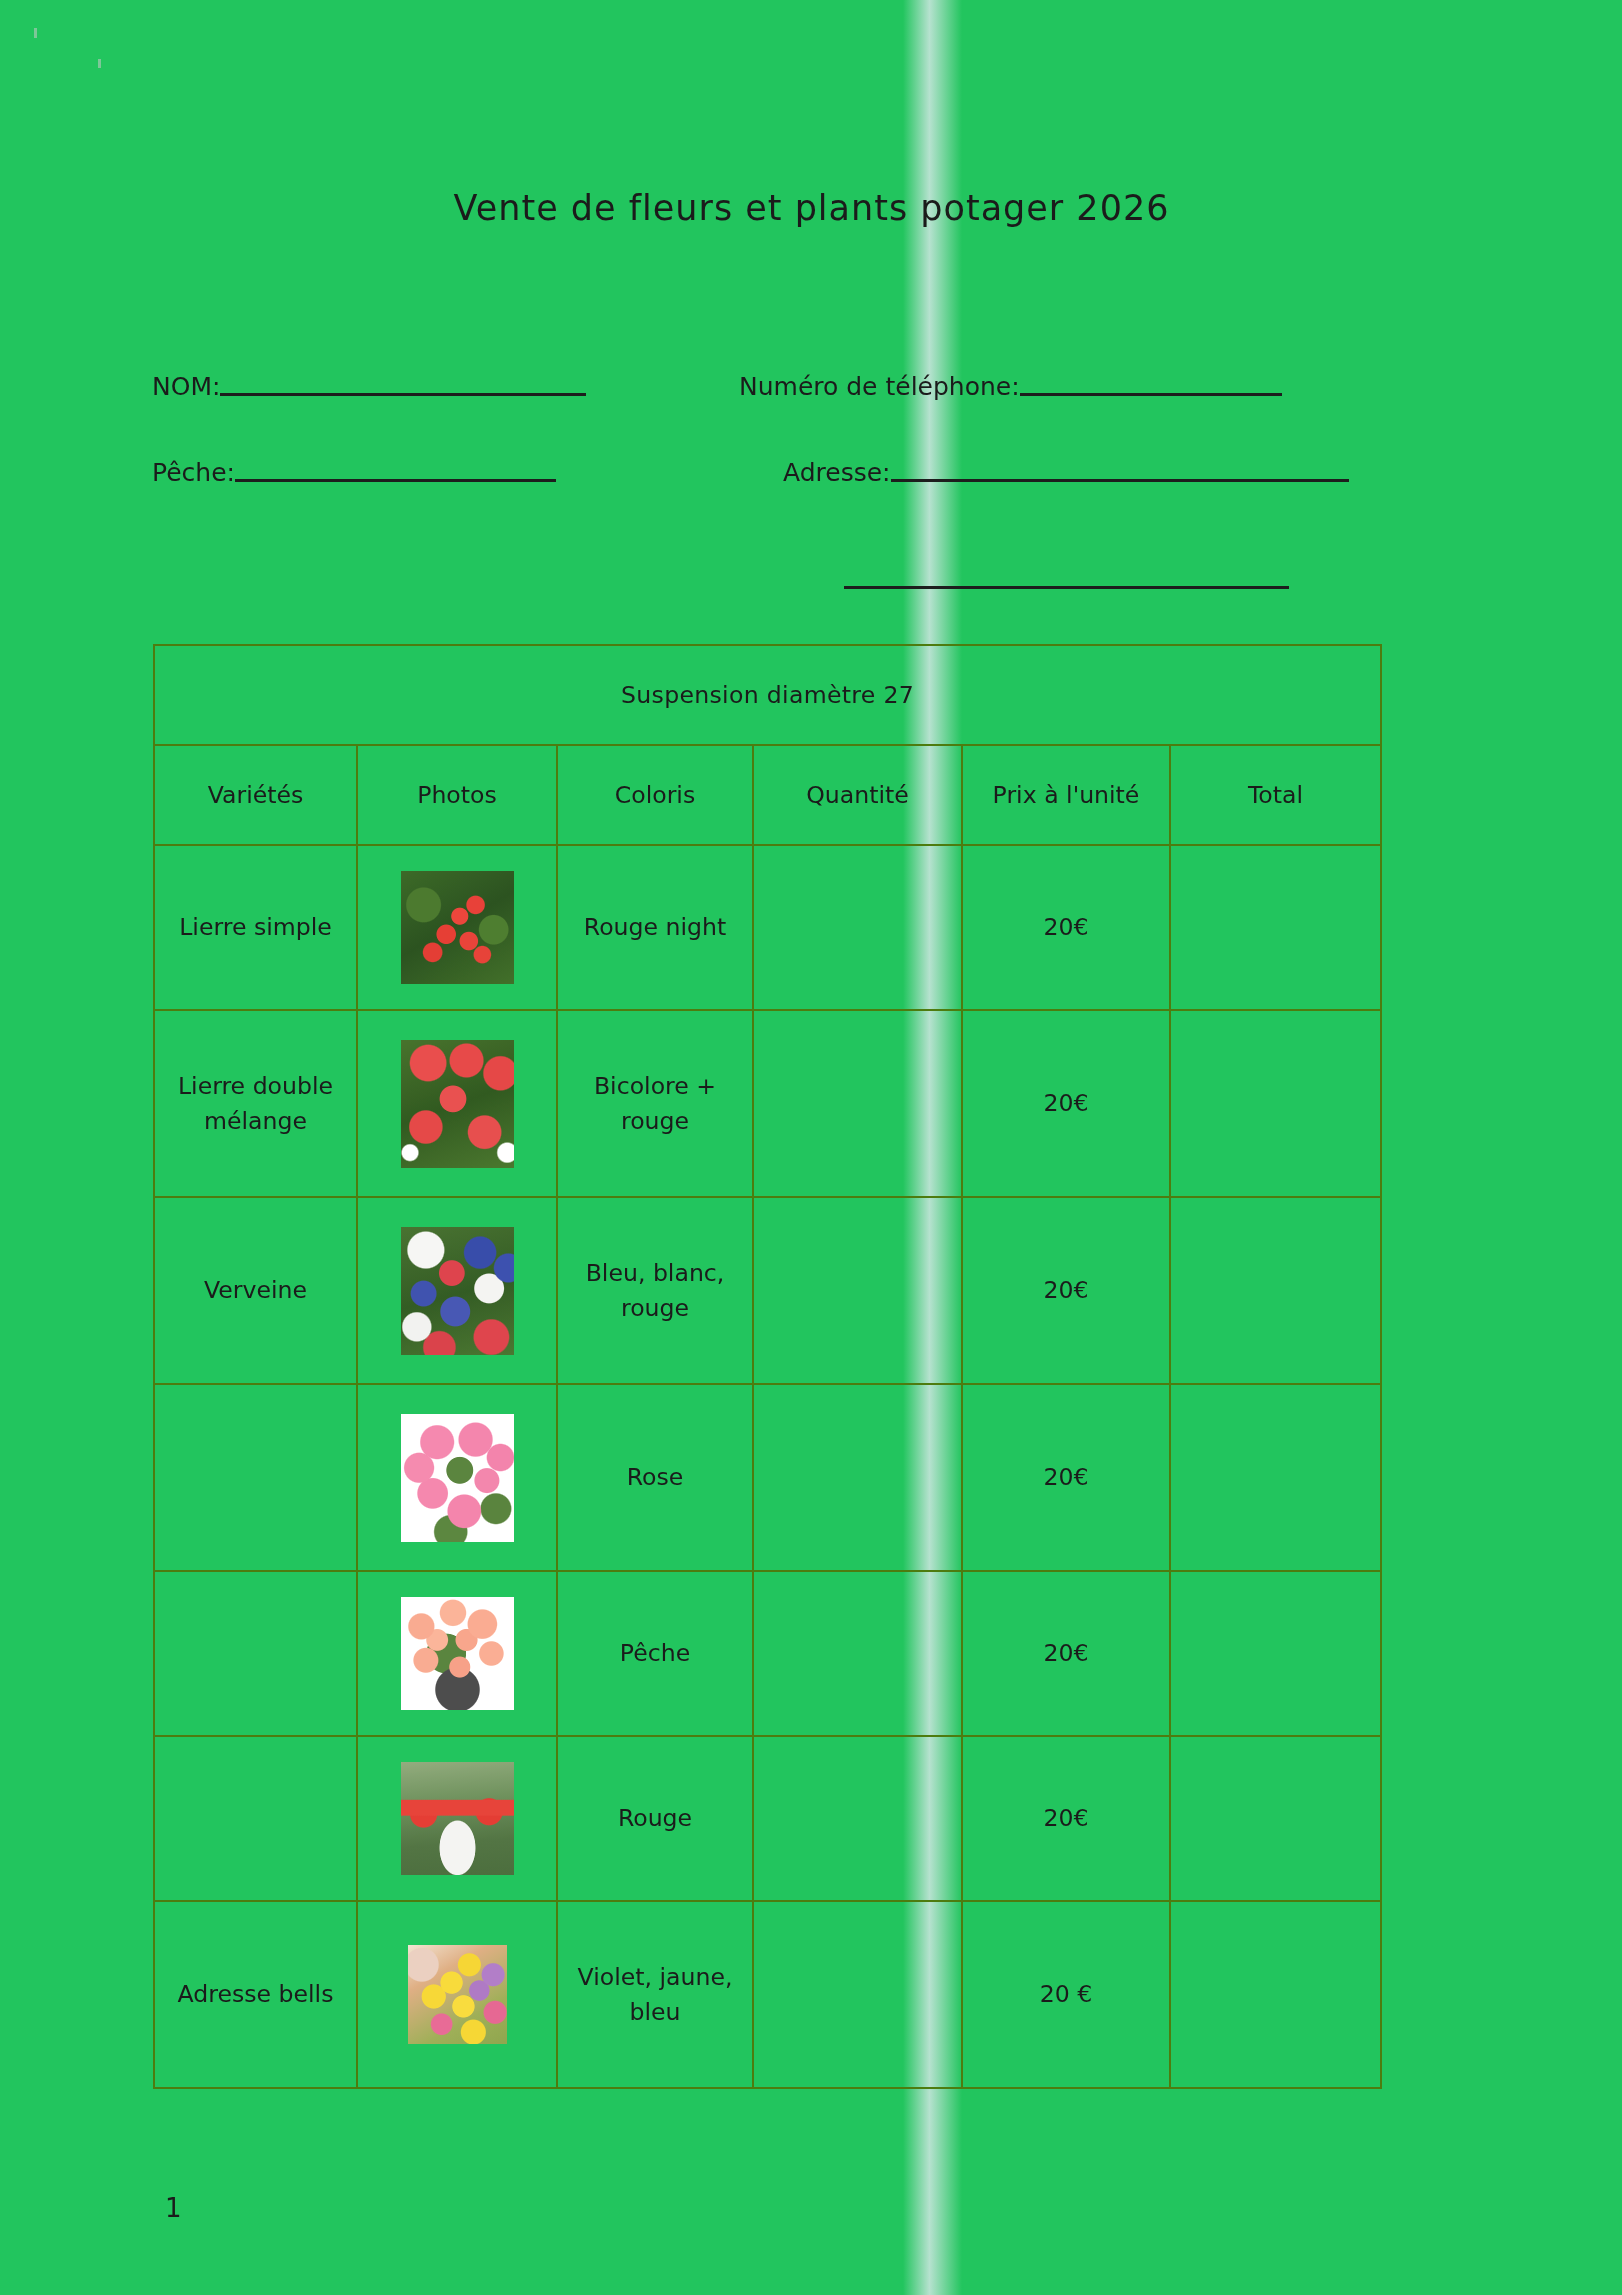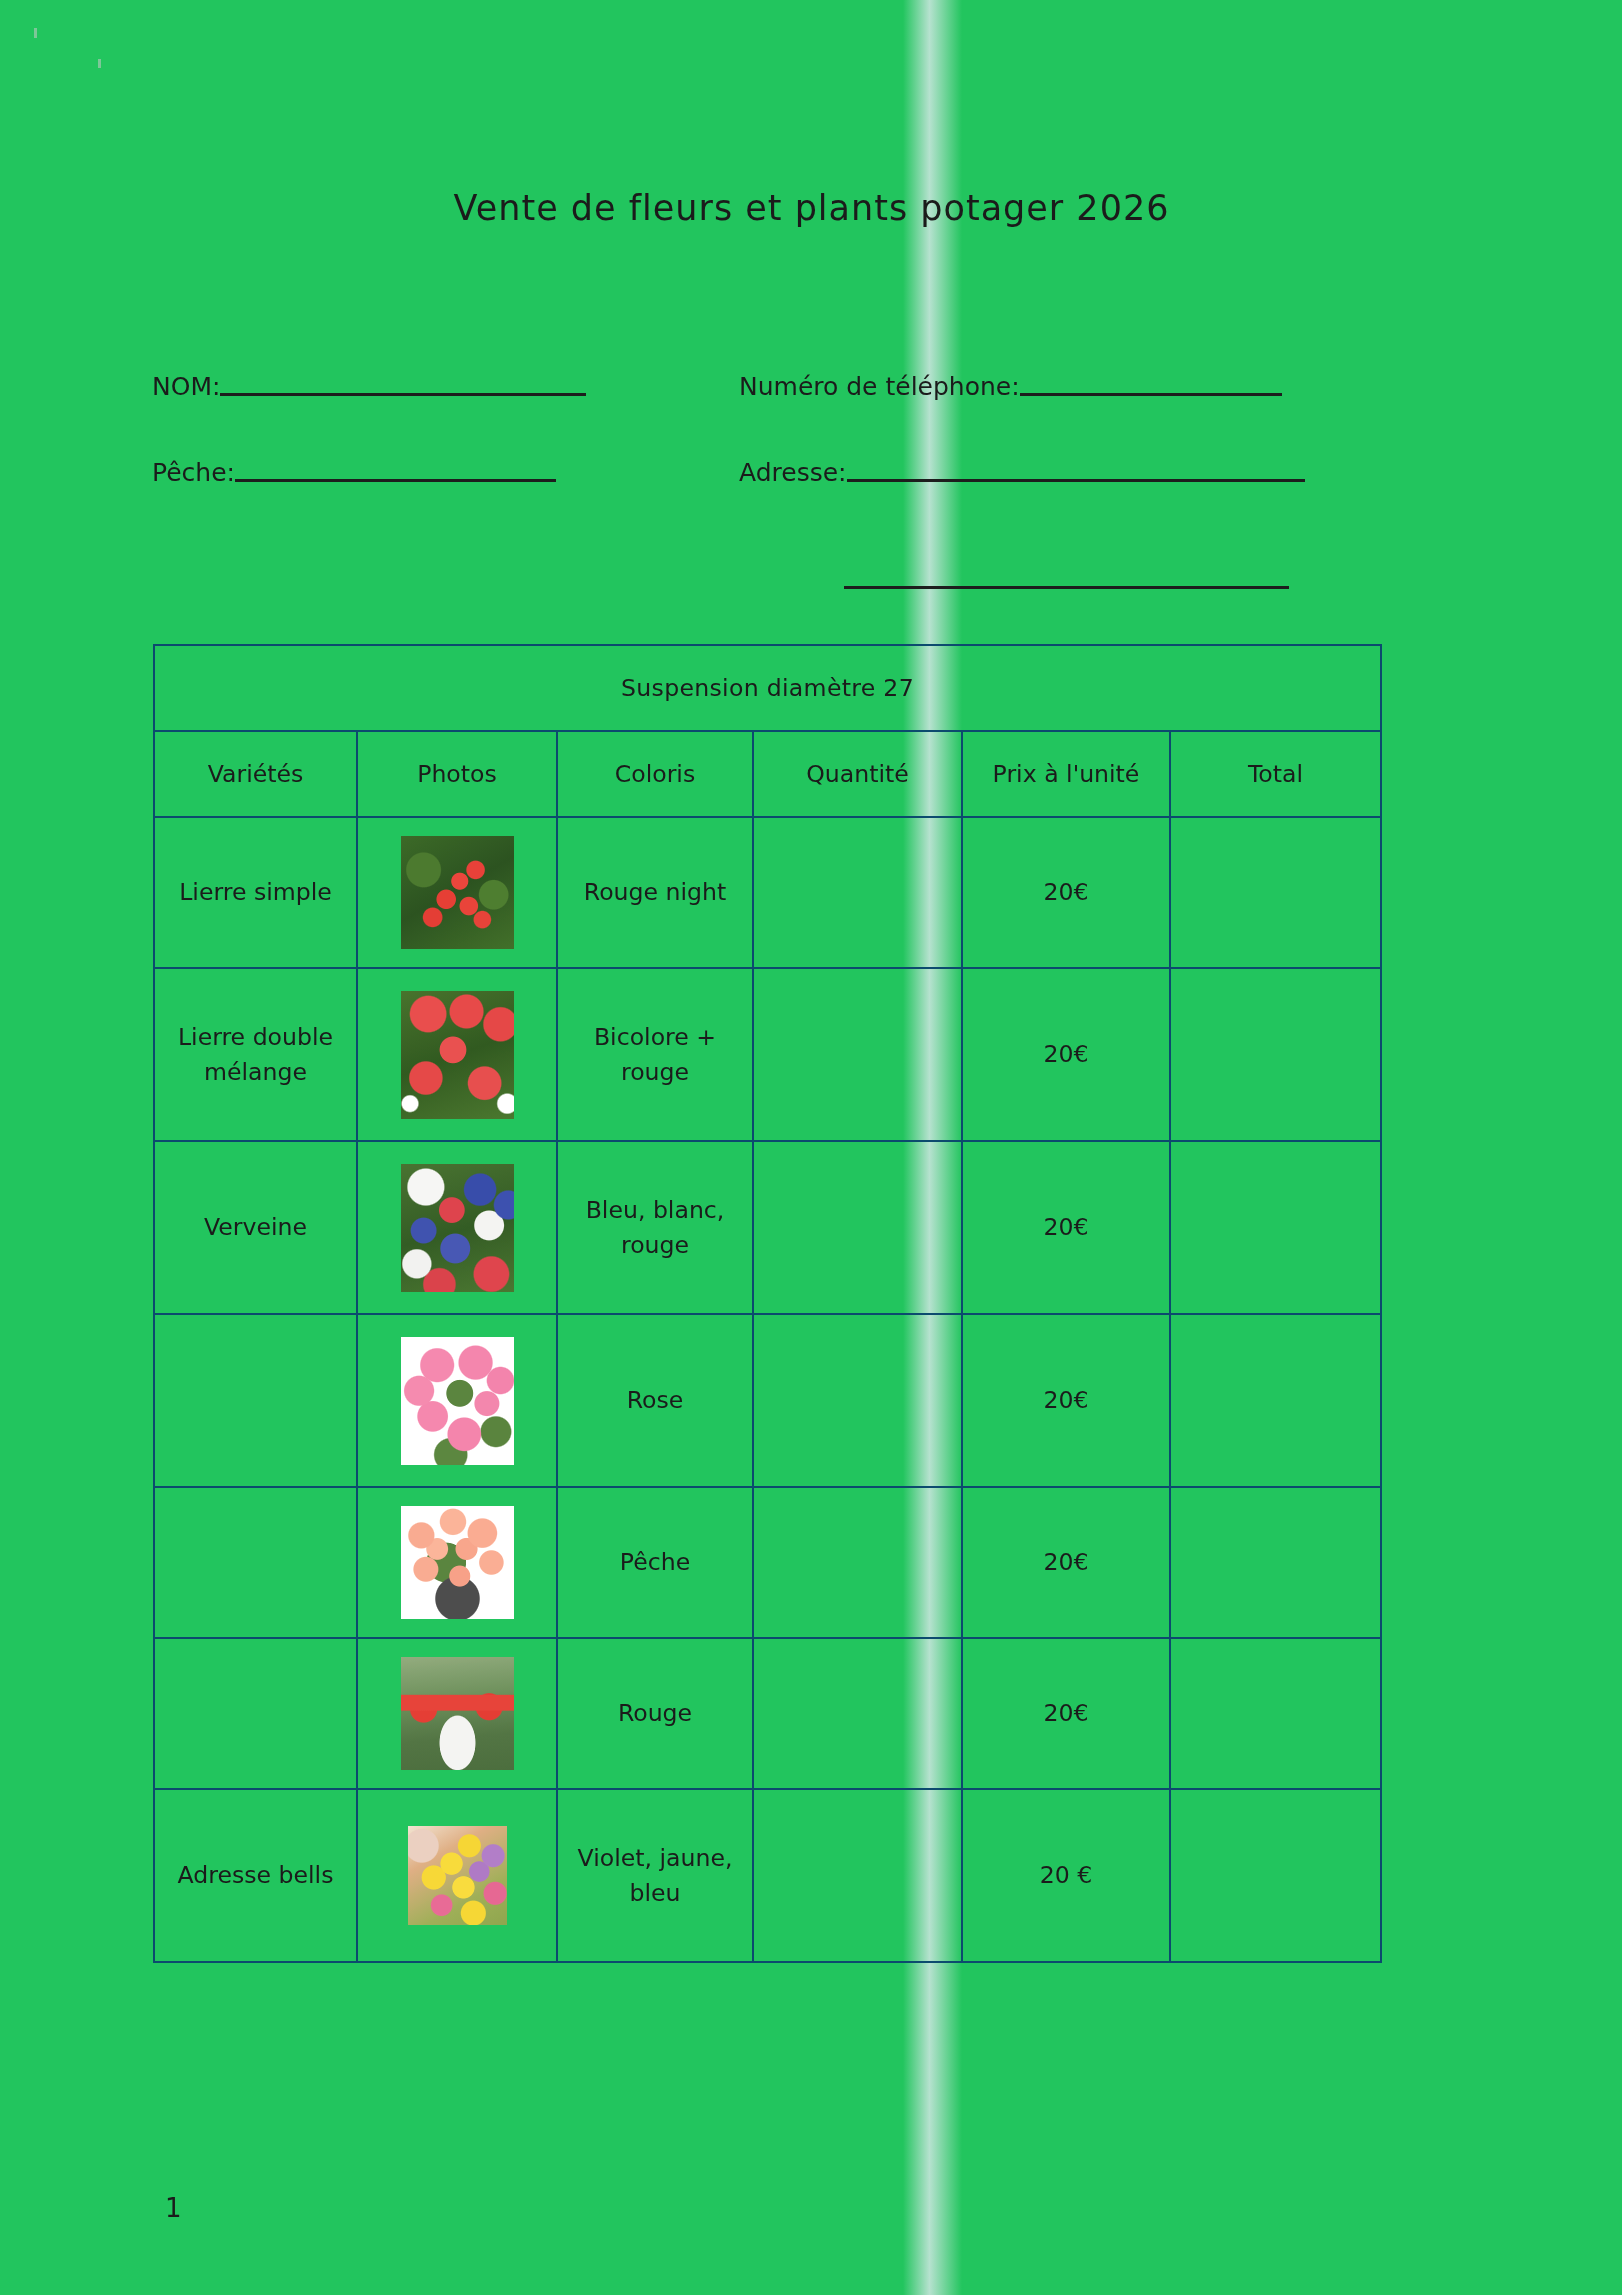--- a/index.html
+++ b/index.html
@@ -64,26 +64,26 @@
 
   table.sheet {
     position: absolute;
     left: 153px;
     top: 644px;
     width: 1228px;
     border-collapse: collapse;
     table-layout: fixed;
   }
   table.sheet td {
-    border: 2px solid #0c4a6e;
+    border: 2px solid #4d7c0f;
     text-align: center;
     vertical-align: middle;
     font-size: 23.6px;
     color: #1b1b1b;
-    padding: 0;
+    padding: 7px;
   }
   td.section-title {
     height: 84px;
     font-size: 31px;
     letter-spacing: 0.3px;
   }
   td.colhead {
     height: 84px;
     font-size: 23.6px;
   }
@@ -219,21 +219,21 @@
   </div>
 
   <div class="formrow" style="left:739px; top:372px;">
     <span class="flabel">Numéro de téléphone:</span><span class="fline" style="width:262px"></span>
   </div>
 
   <div class="formrow" style="left:152px; top:458px;">
     <span class="flabel">Pêche:</span><span class="fline" style="width:321px"></span>
   </div>
 
-  <div class="formrow" style="left:739px; top:458px;">
+  <div class="formrow" style="left:783px; top:458px;">
     <span class="flabel">Adresse:</span><span class="fline" style="width:458px"></span>
   </div>
 
   <div class="standalone-line" style="left:844px; top:586px; width:445px;"></div>
 
   <table class="sheet">
     <colgroup>
       <col style="width:203px">
       <col style="width:200px">
       <col style="width:196px">

